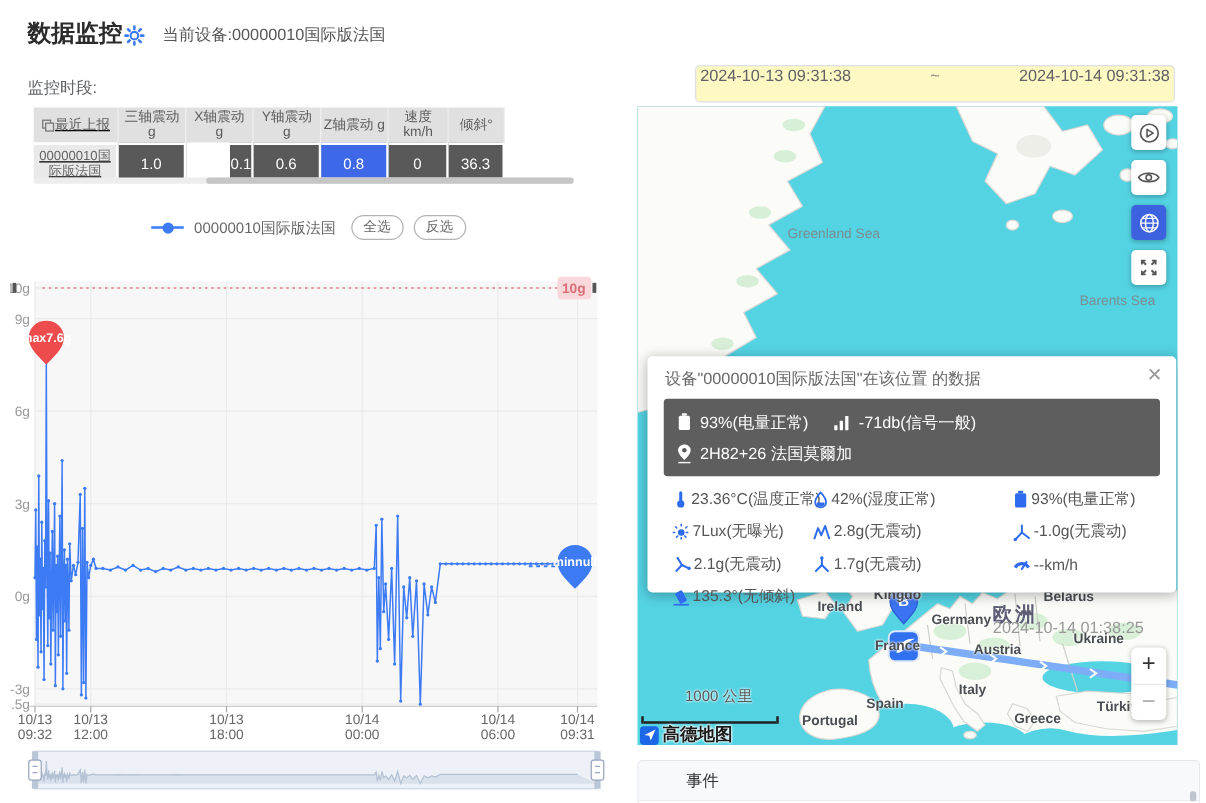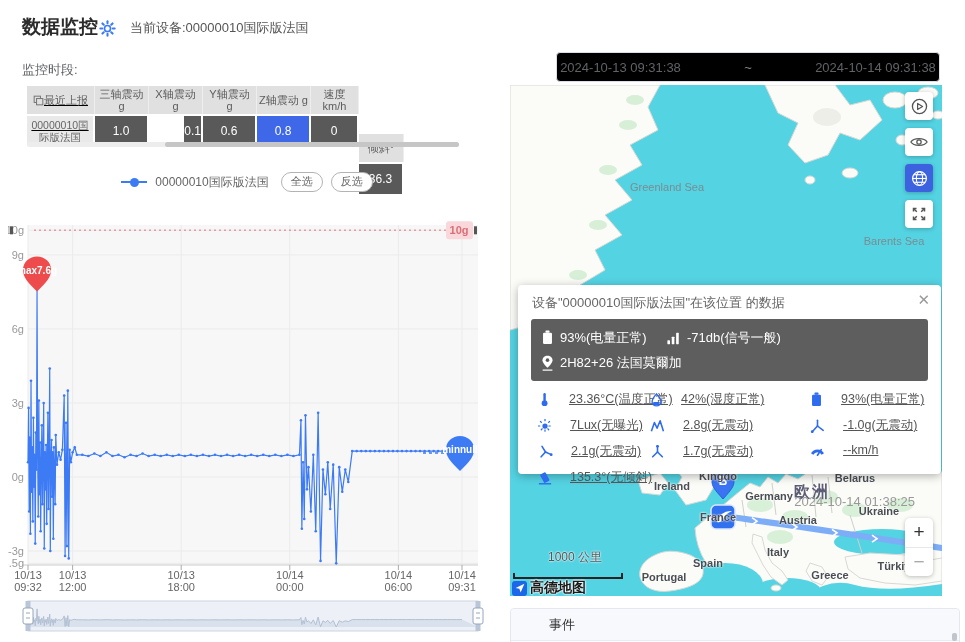--- a/index.html
+++ b/index.html
@@ -33,21 +33,21 @@
   .leg-line { width:26px; height:2px; background:#3d7bf5; position:relative;}
   .leg-line i { position:absolute; left:9px; top:-3.5px; width:9px; height:9px; border-radius:50%; background:#3d7bf5; display:block;}
   .leg-name { font-size:12px; color:#666; margin-right:4px;}
   .pill { border:1px solid #b3b3b3; border-radius:10px; font-size:11px; color:#666; padding:1px 9px 2px; background:#fff; cursor:pointer;}
 
   
   #chart { left:8px; top:213px; }
 
   
   .daterange { left:556px; top:52px; width:384px; height:30px; border:1px solid #dcdfe6; border-radius:4px;
-    display:flex; align-items:center; font-size:13px; color:#606266; background:#000000;gap:44px;}
+    display:flex; font-size:13px; color:#606266; background:#fef9c3;gap:44px;}
   .daterange span { flex:1; text-align:center; }
   .daterange .sep { flex:0 0 40px; color:#888; }
 
   .map { left:510px; top:85px; width:432px; height:511px; background:#54d3e3; overflow:hidden; }
   .map-label { position:absolute; transform:translate(-50%,-50%); font-size:11px; font-weight:bold; color:#4a4e52;
     text-shadow:0 0 2px #fff,0 0 2px #fff; white-space:nowrap;padding-left:24px; }
   .map-label.sea { color:#7b8d91; font-weight:normal; text-shadow:none; }
   .map-label.big { font-size:16px; color:#5c5c74; letter-spacing:2px; }
 
   .map-btn { position:absolute; left:395px; width:28px; height:28px; background:#fff; border-radius:4px;
@@ -71,21 +71,21 @@
   .popup { position:absolute; left:8px; top:200px; width:423px; height:189px; background:#fff; border-radius:4px;
     box-shadow:0 2px 10px rgba(0,0,0,.3); font-size:13px;}
   .popup-close { position:absolute; right:11px; top:6px; color:#999; font-size:15px; cursor:pointer;}
   .popup-title { padding:9px 14px 0; color:#666; }
   .darkbox { margin:7px 13px 0; background:rgba(85,85,85,.95); border-radius:3px; padding:6px 10px; color:#fff;}
   .darkrow { display:flex; align-items:center; height:25px; }
   .darkrow .cell1 { width:125px; display:flex; align-items:center; gap:6px;}
   .darkrow .cell2 { display:flex; align-items:center; gap:6px;}
   .metrics { margin:10px 0 0 20px; display:grid; grid-template-columns:112px 160px 1fr; row-gap:9px;
     font-size:12.5px; color:#555;}
-  .metric { display:flex; gap:18px; white-space:nowrap;text-decoration:underline;}
+  .metric { display:flex; align-items:center; gap:2px; white-space:nowrap;}
   .popup-time { margin:8px 26px 0 0; text-align:right; color:#999; font-size:13px;}
 
   
   .events { left:510px; top:608px; width:450px; height:40px; border:1px solid #e4e7ed; border-radius:4px; background:#fff;}
   .events-head { height:32px; background:#f7f9fc; border-bottom:1px solid #e9edf3; display:flex; align-items:center;
     padding-left:38px; font-size:13px; color:#333; border-radius:4px 4px 0 0;}
   .ev-scroll { position:absolute; right:4px; top:33px; width:5px; height:8px; background:#c0c4cc; border-radius:2px;}
   svg { display:block; }
 </style>
 </head>
@@ -138,21 +138,21 @@
         <div class="td">0.6</div>
       </div>
       <div class="col" style="width: 54px;">
         <div class="th">Z轴震动 g</div>
         <div class="td hl">0.8</div>
       </div>
       <div class="col" style="width: 48px;">
         <div class="th">速度 km/h</div>
         <div class="td">0</div>
       </div>
-      <div class="col" style="width: 45px; margin-top: 48px;">
+      <div class="col" style="width: 45px;">
         <div class="th">倾斜°</div>
         <div class="td">36.3</div>
       </div>
     </div>
   <div class="abs hbar">
       <div class="abs hthumb"></div>
     </div>
 
   <div class="legend abs">
     <span class="leg-line">

